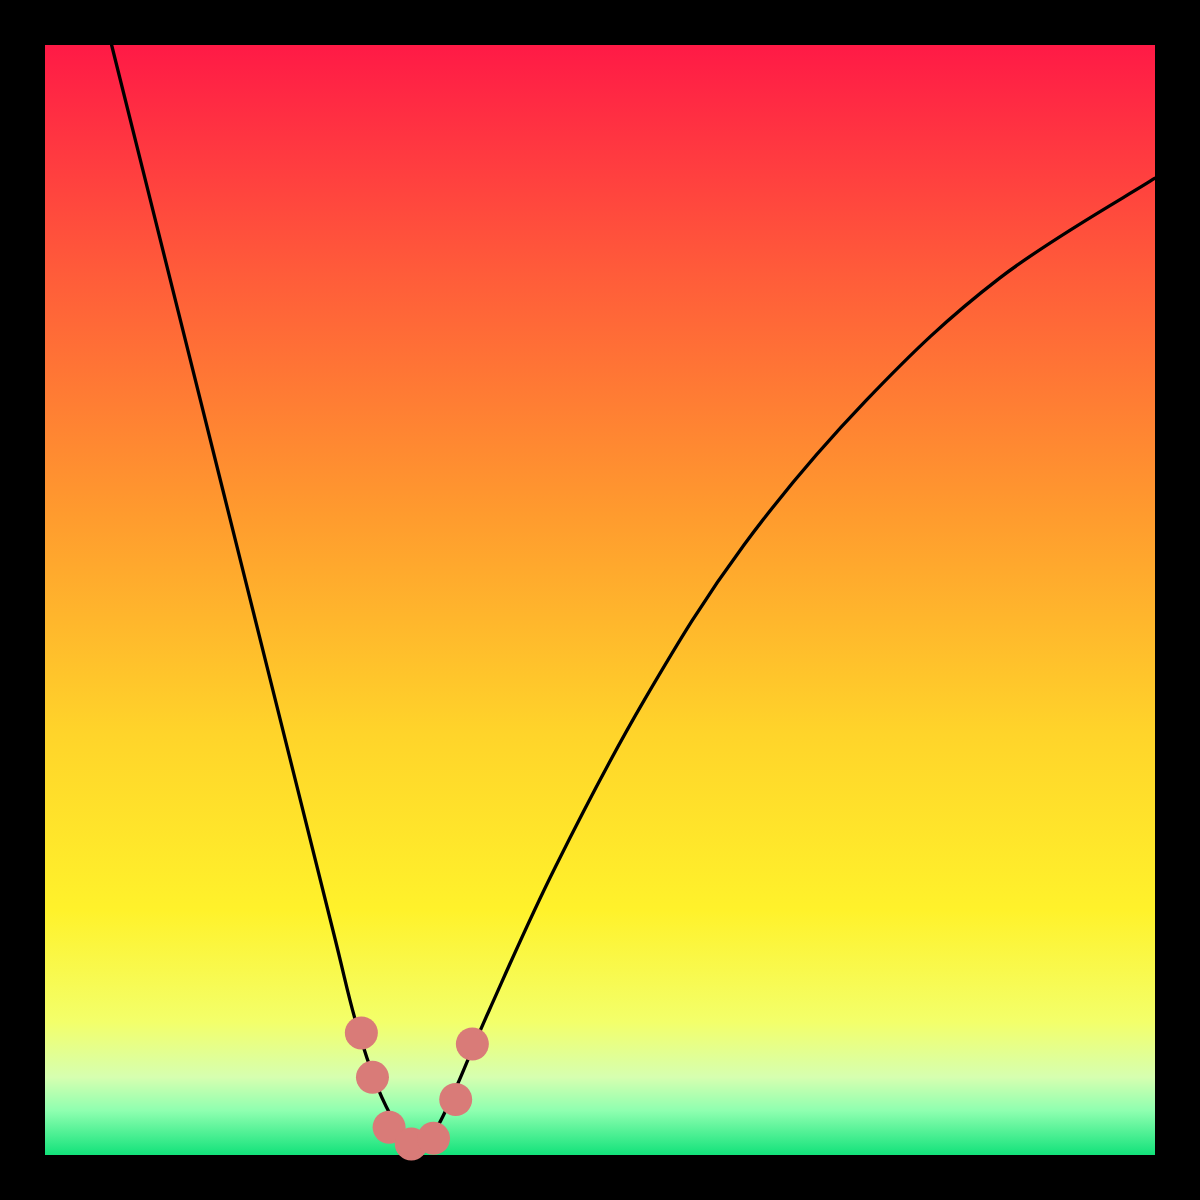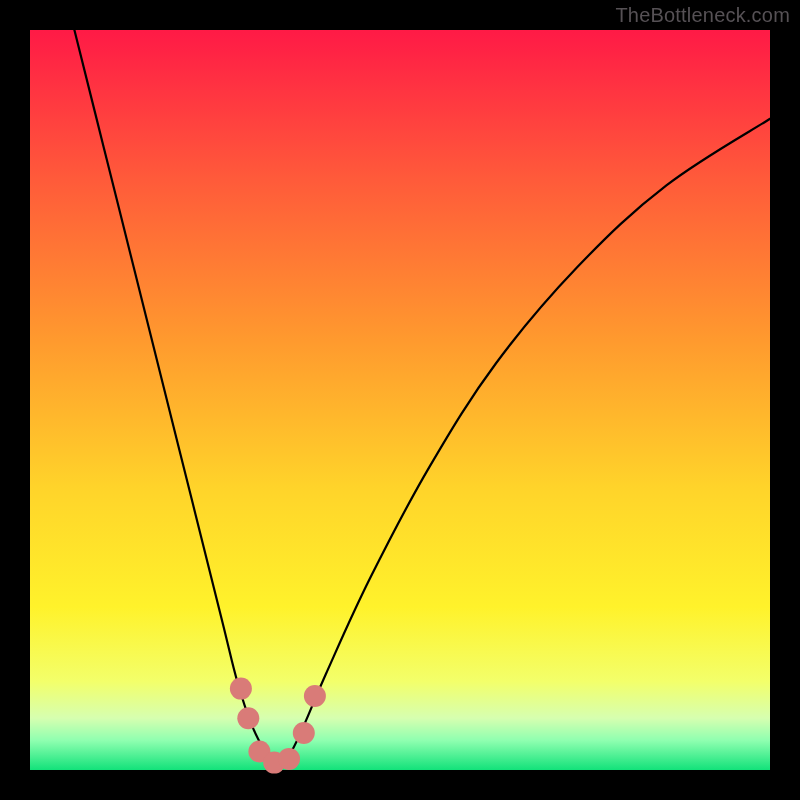--- a/index.html
+++ b/index.html
@@ -80,14 +80,13 @@
           <circle cx="229.4" cy="721.5" r="11" fill="#d97b78"></circle>
           <circle cx="244.20000000000002" cy="732.6" r="11" fill="#d97b78"></circle>
           <circle cx="259" cy="728.9" r="11" fill="#d97b78"></circle>
           <circle cx="273.8" cy="703" r="11" fill="#d97b78"></circle>
           <circle cx="284.90000000000003" cy="666" r="11" fill="#d97b78"></circle>
         </g>
     </svg>
 
   </div>
 
-  <div class="watermark">TheBottleneck.com</div>
 </div>
 
 </body></html>

